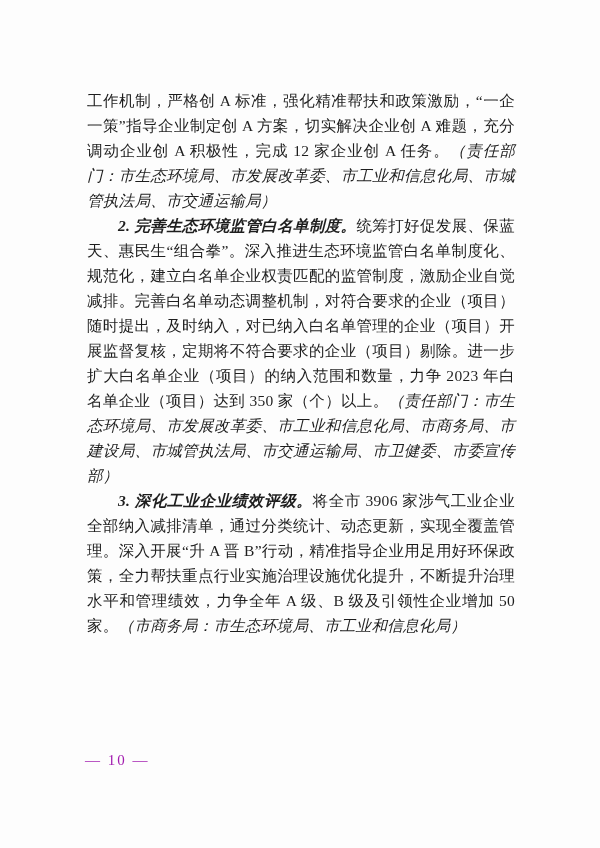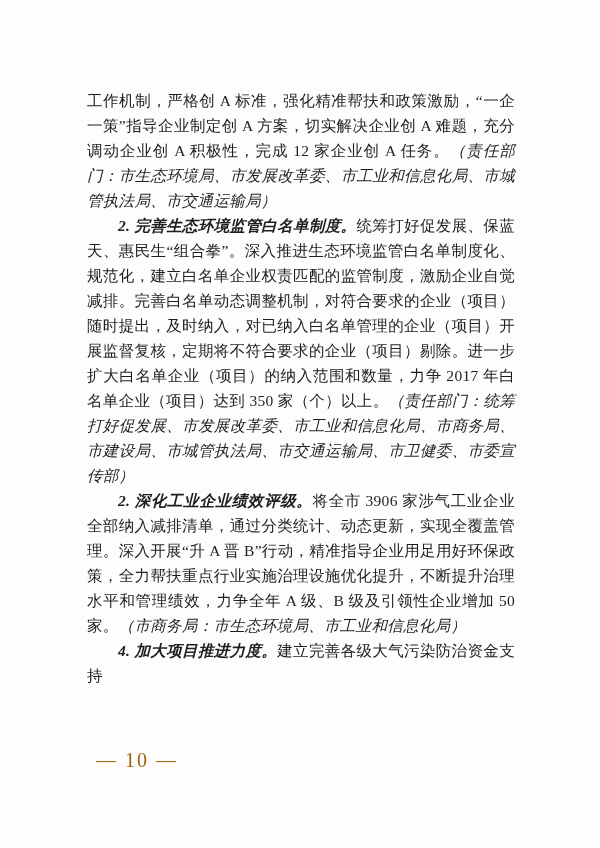--- a/index.html
+++ b/index.html
@@ -38,42 +38,41 @@
   }
   .heading-text {
     font-weight: bold;
     font-style: italic;
   }
   .resp-text {
     font-style: italic;
   }
   .footer {
     position: absolute;
-    left: 96px;
+    left: 85px;
     top: 750px;
-    font-size: 20px;
+    font-size: 15px;
     line-height: 20px;
     letter-spacing: 2px;
-    color: #a16207;
+    color: #a21caf;
   }
 </style>
 </head>
 <body>
 
 <div class="page">
 
   <main class="content">
 
     <p class="para"><span>工作机制，严格创 A 标准，强化精准帮扶和政策激励，“一企一策”指导企业制定创 A 方案，切实解决企业创 A 难题，充分调动企业创 A 积极性，完成 12 家企业创 A 任务。</span><span class="resp-text">（责任部门：市生态环境局、市发展改革委、市工业和信息化局、市城管执法局、市交通运输局）</span></p>
 
-    <p class="para indent"><span class="heading-text">2. 完善生态环境监管白名单制度。</span><span>统筹打好促发展、保蓝天、惠民生“组合拳”。深入推进生态环境监管白名单制度化、规范化，建立白名单企业权责匹配的监管制度，激励企业自觉减排。完善白名单动态调整机制，对符合要求的企业（项目）随时提出，及时纳入，对已纳入白名单管理的企业（项目）开展监督复核，定期将不符合要求的企业（项目）剔除。进一步扩大白名单企业（项目）的纳入范围和数量，力争 2017 年白名单企业（项目）达到 350 家（个）以上。</span><span class="resp-text">（责任部门：统筹打好促发展、市发展改革委、市工业和信息化局、市商务局、市建设局、市城管执法局、市交通运输局、市卫健委、市委宣传部）</span></p>
+    <p class="para indent"><span class="heading-text">2. 完善生态环境监管白名单制度。</span><span>统筹打好促发展、保蓝天、惠民生“组合拳”。深入推进生态环境监管白名单制度化、规范化，建立白名单企业权责匹配的监管制度，激励企业自觉减排。完善白名单动态调整机制，对符合要求的企业（项目）随时提出，及时纳入，对已纳入白名单管理的企业（项目）开展监督复核，定期将不符合要求的企业（项目）剔除。进一步扩大白名单企业（项目）的纳入范围和数量，力争 2023 年白名单企业（项目）达到 350 家（个）以上。</span><span class="resp-text">（责任部门：市生态环境局、市发展改革委、市工业和信息化局、市商务局、市建设局、市城管执法局、市交通运输局、市卫健委、市委宣传部）</span></p>
 
-    <p class="para indent"><span class="heading-text">2. 深化工业企业绩效评级。</span><span>将全市 3906 家涉气工业企业全部纳入减排清单，通过分类统计、动态更新，实现全覆盖管理。深入开展“升 A 晋 B”行动，精准指导企业用足用好环保政策，全力帮扶重点行业实施治理设施优化提升，不断提升治理水平和管理绩效，力争全年 A 级、B 级及引领性企业增加 50 家。</span><span class="resp-text">（市商务局：市生态环境局、市工业和信息化局）</span></p>
+    <p class="para indent"><span class="heading-text">3. 深化工业企业绩效评级。</span><span>将全市 3906 家涉气工业企业全部纳入减排清单，通过分类统计、动态更新，实现全覆盖管理。深入开展“升 A 晋 B”行动，精准指导企业用足用好环保政策，全力帮扶重点行业实施治理设施优化提升，不断提升治理水平和管理绩效，力争全年 A 级、B 级及引领性企业增加 50 家。</span><span class="resp-text">（市商务局：市生态环境局、市工业和信息化局）</span></p>
 
-    <p class="para indent"><span class="heading-text">4. 加大项目推进力度。</span><span>建立完善各级大气污染防治资金支持</span></p>
 
   </main>
 
   <footer class="footer">
     <span>— 10 —</span>
   </footer>
 
 </div>
 
 </body></html>

